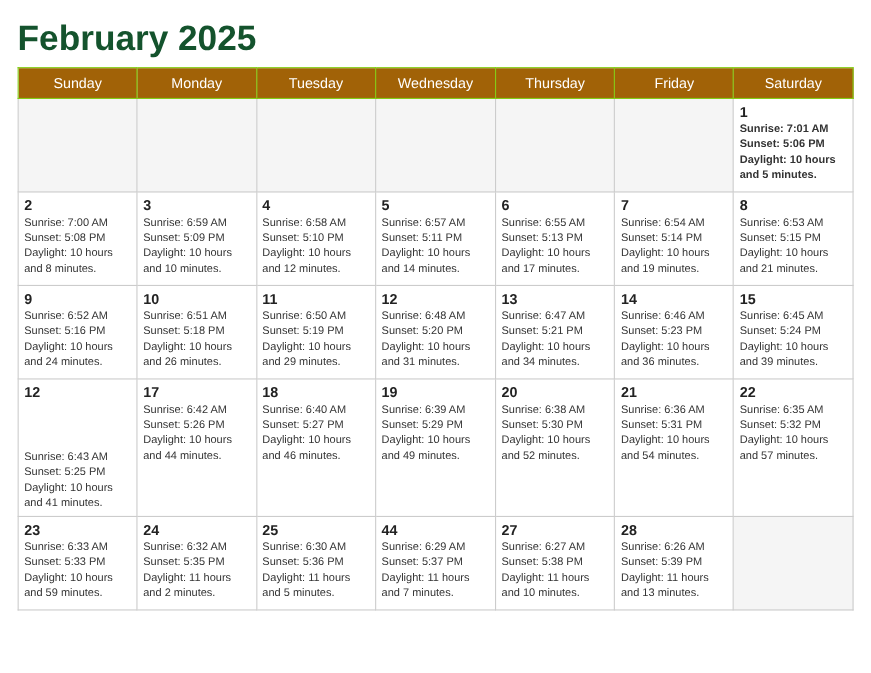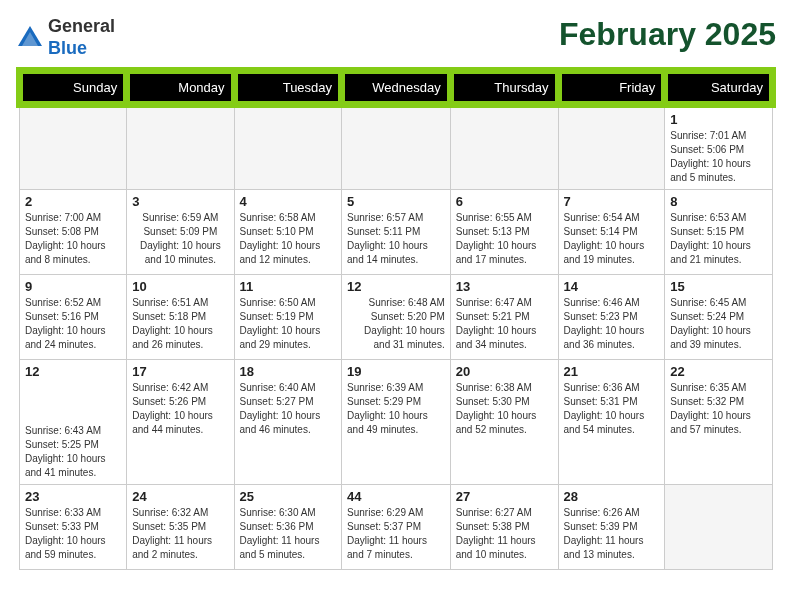--- a/index.html
+++ b/index.html
@@ -43,26 +43,26 @@
     .location {
       font-size: 15px;
       color: #444;
     }
     .calendar {
       width: 100%;
       border-collapse: collapse;
       border: 1px solid #ccc;
     }
     .calendar th {
-      background: #000000;
+      background: #a16207;
       color: #fff;
       font-size: 13px;
       padding: 6px 6px;
-      text-align: right;
-      border: 7px solid #84cc16;
+      text-align: center;
+      border: 1px solid #84cc16;
       font-weight: normal;
     }
     .calendar td {
       vertical-align: top;
       border: 1px solid #ccc;
       padding: 4px 5px;
       font-size: 10.5px;
       color: #222;
       width: 110px;
       min-height: 80px;
@@ -86,30 +86,20 @@
       background: #fff;
     }
     .week-row td {
       height: 85px;
     }
   </style>
 </head>
 <body>
 
 <div class="header">
-  <div class="logo">
-    <svg class="logo-icon" viewBox="0 0 28 28">
-      <polygon points="14,2 26,22 2,22" fill="#1a6bbf"></polygon>
-      <polygon points="14,8 22,22 6,22" fill="#fff" opacity="0.3"></polygon>
-    </svg>
-    <div class="logo-text">
-      <span class="logo-general">General</span><br>
-      <span class="logo-blue">Blue</span>
-    </div>
-  </div>
   <div class="title-block">
     <div class="month-title">February 2025</div>
   </div>
 </div>
 
 <table class="calendar">
   <thead>
     <tr>
     <th>Sunday</th>
         <th>Monday</th>
@@ -123,37 +113,37 @@
   <tbody id="calendar-body">
   <tr class="week-row">
         <td class="empty"></td>
         <td class="empty"></td>
         <td class="empty"></td>
         <td class="empty"></td>
         <td class="empty"></td>
         <td class="empty"></td>
         <td>
           <span class="day-num">1</span>
-          <div class="day-info" style="white-space: pre-line;">Sunrise: 7:01 AM
+          <div class="day-info" style="white-space: pre-line; font-weight: bold;">Sunrise: 7:01 AM
 Sunset: 5:06 PM
 Daylight: 10 hours
 and 5 minutes.</div>
         </td>
       </tr>
       <tr class="week-row">
         <td>
           <span class="day-num">2</span>
           <div class="day-info" style="white-space: pre-line;">Sunrise: 7:00 AM
 Sunset: 5:08 PM
 Daylight: 10 hours
 and 8 minutes.</div>
         </td>
         <td>
           <span class="day-num">3</span>
-          <div class="day-info" style="white-space: pre-line; text-align: center;">Sunrise: 6:59 AM
+          <div class="day-info" style="white-space: pre-line;">Sunrise: 6:59 AM
 Sunset: 5:09 PM
 Daylight: 10 hours
 and 10 minutes.</div>
         </td>
         <td>
           <span class="day-num">4</span>
           <div class="day-info" style="white-space: pre-line;">Sunrise: 6:58 AM
 Sunset: 5:10 PM
 Daylight: 10 hours
 and 12 minutes.</div>
@@ -204,21 +194,21 @@
         </td>
         <td>
           <span class="day-num">11</span>
           <div class="day-info" style="white-space: pre-line;">Sunrise: 6:50 AM
 Sunset: 5:19 PM
 Daylight: 10 hours
 and 29 minutes.</div>
         </td>
         <td>
           <span class="day-num">12</span>
-          <div class="day-info" style="white-space: pre-line; text-align: right;">Sunrise: 6:48 AM
+          <div class="day-info" style="white-space: pre-line;">Sunrise: 6:48 AM
 Sunset: 5:20 PM
 Daylight: 10 hours
 and 31 minutes.</div>
         </td>
         <td>
           <span class="day-num">13</span>
           <div class="day-info" style="white-space: pre-line;">Sunrise: 6:47 AM
 Sunset: 5:21 PM
 Daylight: 10 hours
 and 34 minutes.</div>

